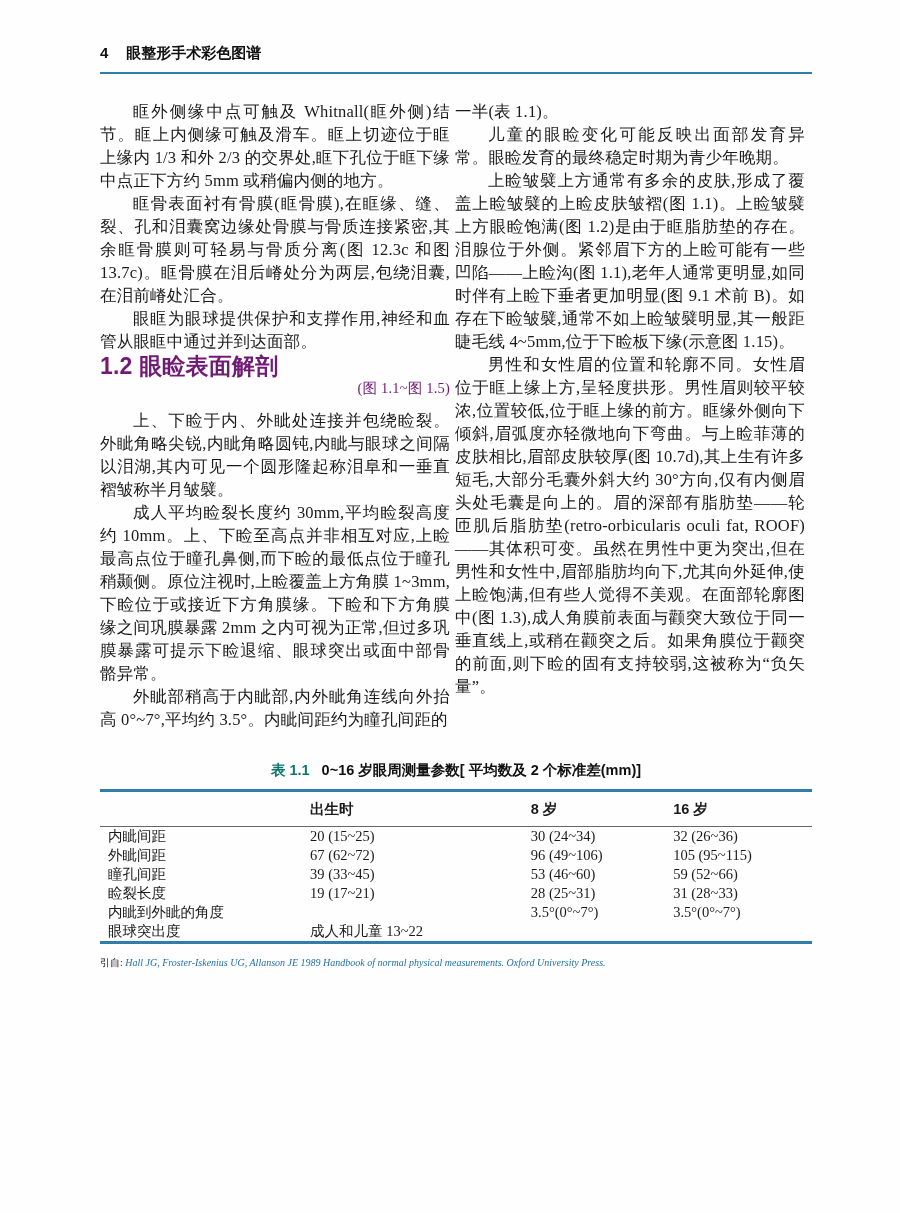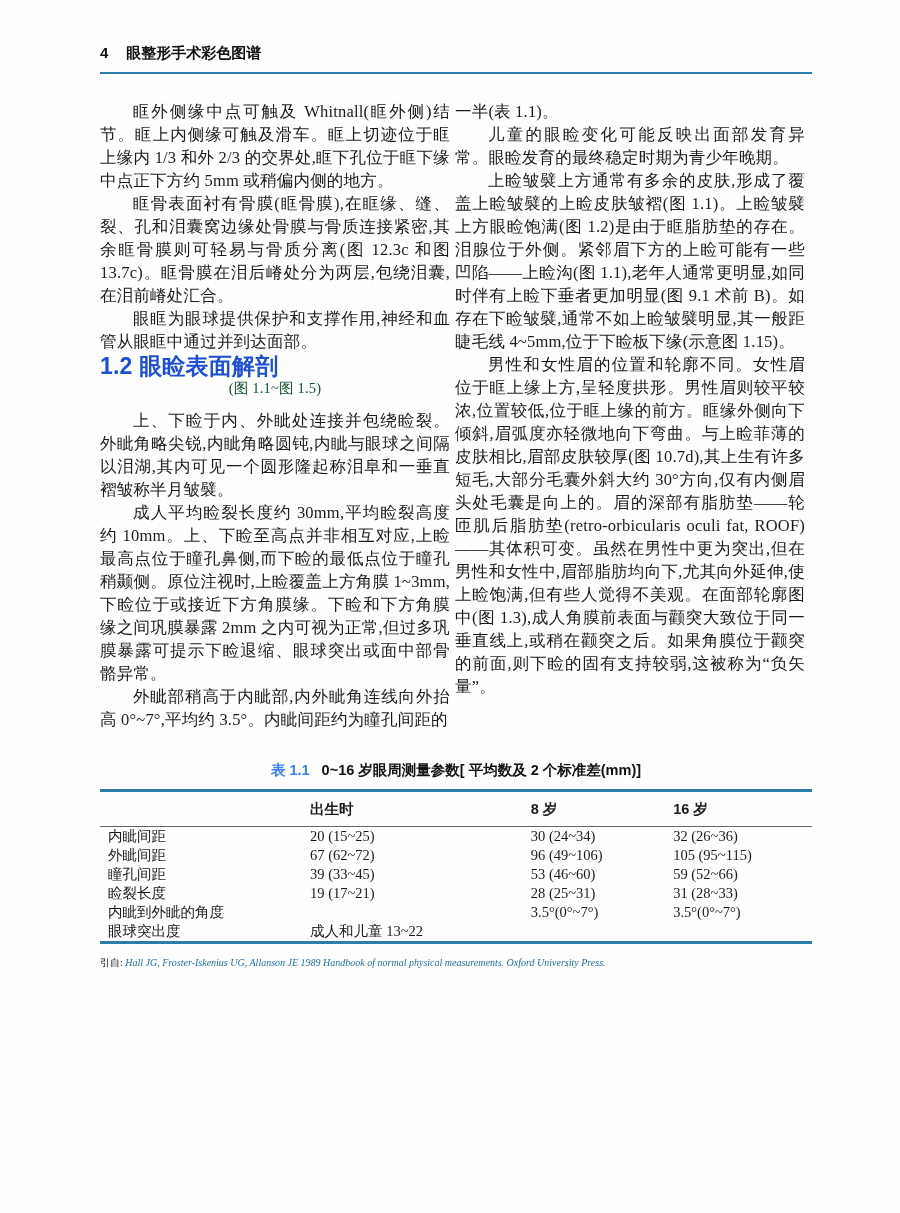--- a/index.html
+++ b/index.html
@@ -35,43 +35,43 @@
     font-size:16.5px;line-height:23px;
     text-align:justify;
     letter-spacing:0.2px;
   }
   .col p{margin:0;text-indent:2em;}
   .col p.noindent{text-indent:0;}
   .section-heading{
     font-family:"Liberation Sans","DejaVu Sans",sans-serif;
     font-weight:bold;
     font-size:23px;line-height:26px;
-    color:#1d4ed8;
+    color:#701a75;
     margin:15px 0 3px 0;
     text-indent:0 !important;
     text-align:left;
   }
   .section-subcaption{
-    color:#14532d;
+    color:#701a75;
     font-size:14.5px;line-height:18px;
     margin:0 0 12px 0 !important;
     text-indent:0 !important;
-    text-align:center;
+    text-align:right;
   }
   
   .table-block{margin-top:30px;}
   .table-title{
     text-align:center;
     font-family:"Liberation Sans","DejaVu Sans",sans-serif;
     font-weight:bold;
     font-size:14.5px;
     margin-bottom:9px;
     color:#111;
   }
-  .table-title .t-label{color:#3b82f6;margin-right:12px;}
+  .table-title .t-label{color:#0f766e;margin-right:12px;}
   table.measure{
     width:100%;
     border-collapse:collapse;
     font-size:14.5px;
     border-top:3px solid #2e7eaa;
     border-bottom:3px solid #2e7eaa;
     color:#1a1a1a;
   }
   table.measure col.c1{width:29.5%;}
   table.measure col.c2{width:31%;}

